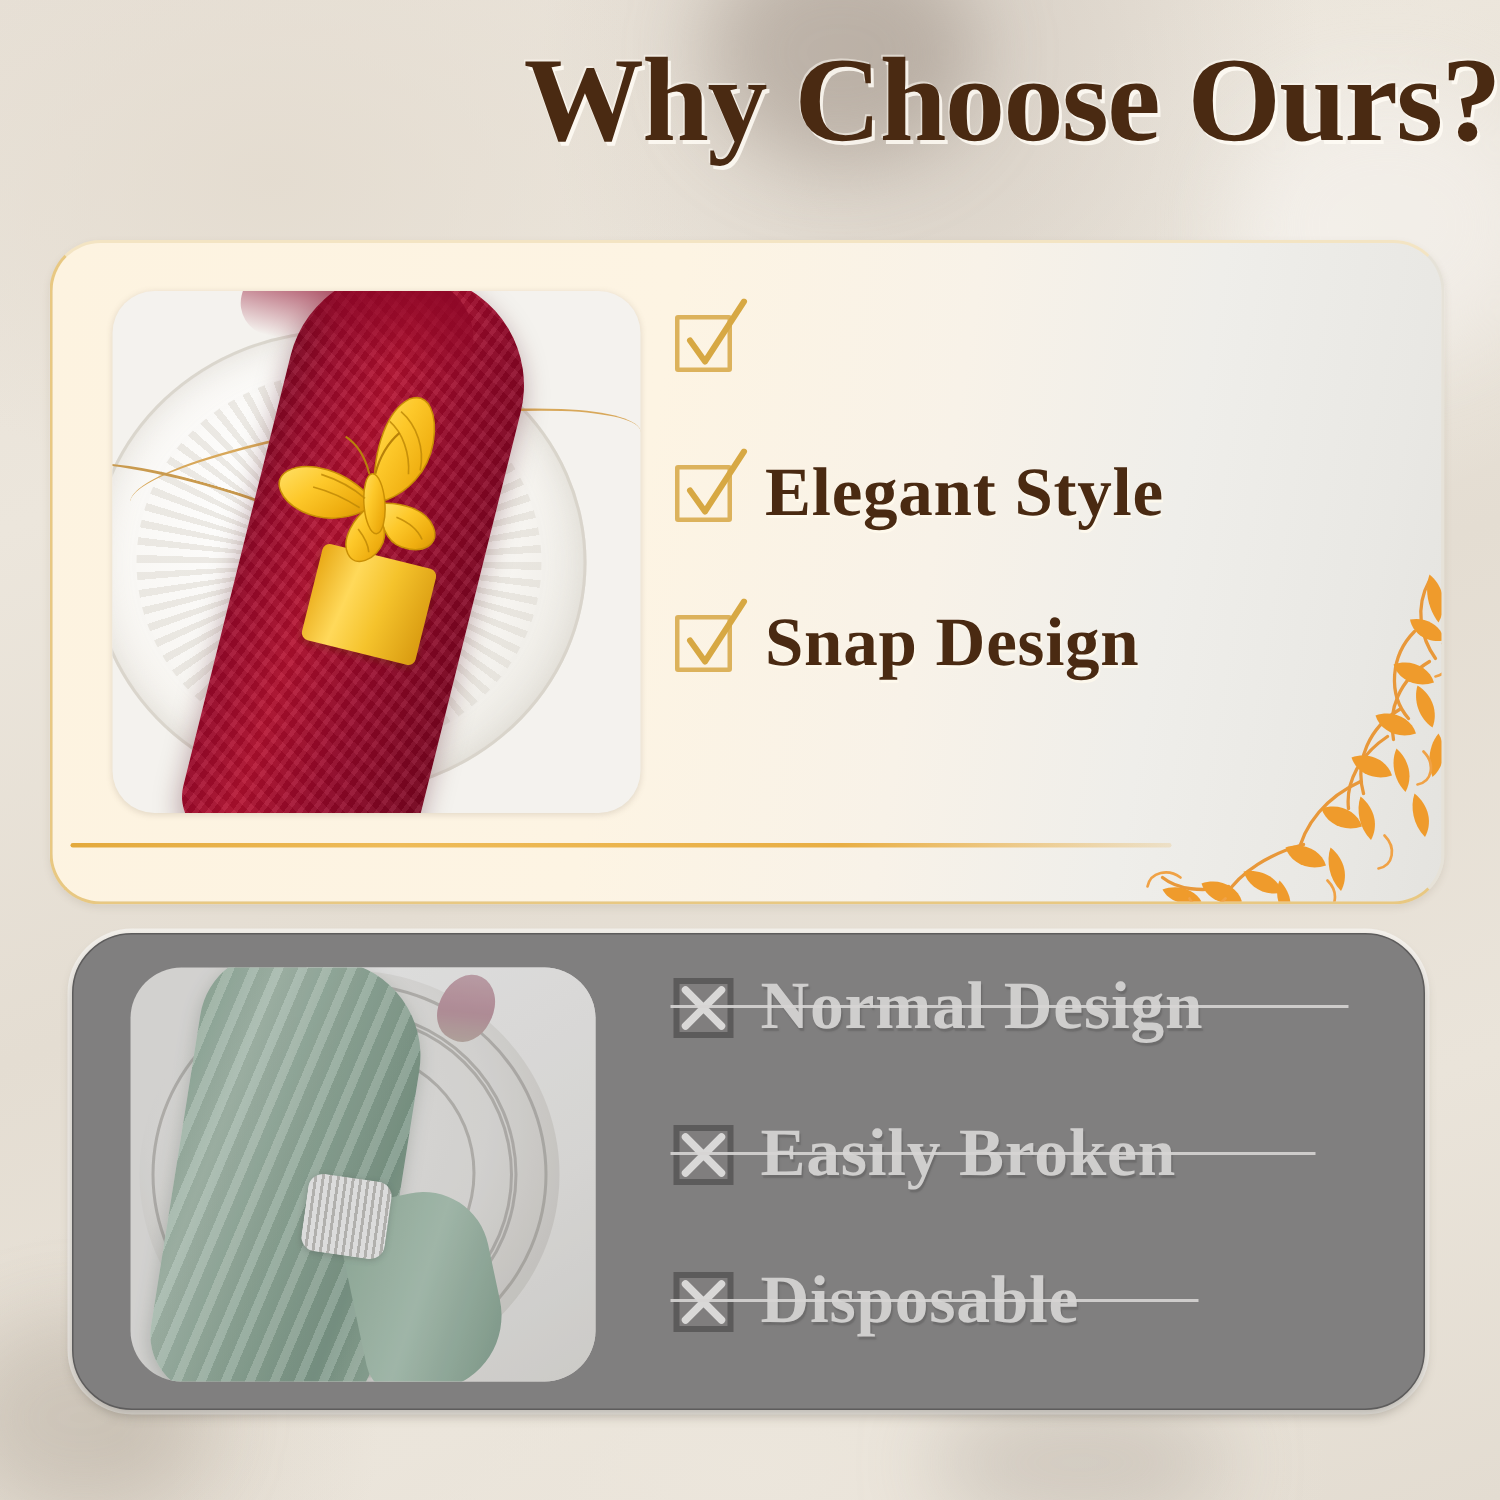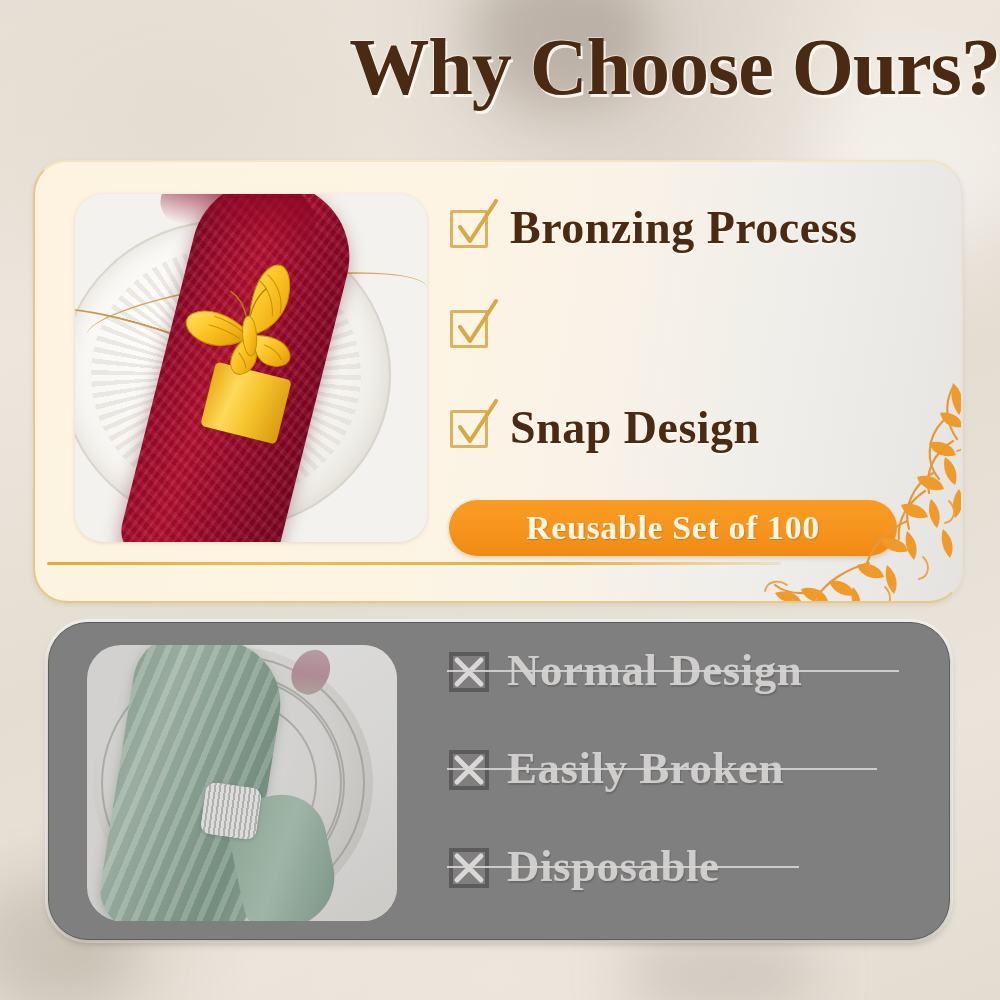--- a/index.html
+++ b/index.html
@@ -287,47 +287,44 @@
 
   <div class="pros-list">
 
     <div class="pros-row">
       <span class="chk">
         <span class="chk-box"></span>
         <svg class="chk-mark" viewBox="0 0 52 52">
           <path d="M12 28 L22 42 L48 2" fill="none" stroke="#d7a843" stroke-width="4" stroke-linecap="round" stroke-linejoin="round"></path>
         </svg>
       </span>
-      <span class="pros-text">Bronzing Process</span>
     </div>
 
     <div class="pros-row">
       <span class="chk">
         <span class="chk-box"></span>
         <svg class="chk-mark" viewBox="0 0 52 52">
           <path d="M12 28 L22 42 L48 2" fill="none" stroke="#d7a843" stroke-width="4" stroke-linecap="round" stroke-linejoin="round"></path>
         </svg>
       </span>
+      <span class="pros-text">Elegant Style</span>
     </div>
 
     <div class="pros-row">
       <span class="chk">
         <span class="chk-box"></span>
         <svg class="chk-mark" viewBox="0 0 52 52">
           <path d="M12 28 L22 42 L48 2" fill="none" stroke="#d7a843" stroke-width="4" stroke-linecap="round" stroke-linejoin="round"></path>
         </svg>
       </span>
       <span class="pros-text">Snap Design</span>
     </div>
 
   </div>
 
-  <div class="badge">
-    <span class="badge-text">Reusable Set of 100</span>
-  </div>
 
   <div class="pros-gold-line"></div>
 
   <svg class="flourish" viewBox="0 0 210 230">
     <g fill="none" stroke="#e8983a" stroke-width="2.2" stroke-linecap="round">
       <path d="M196 6 C186 24 190 44 200 58"></path>
       <path d="M186 40 C170 56 168 82 182 98"></path>
       <path d="M176 92 C156 104 146 126 152 148"></path>
       <path d="M150 140 C128 150 112 168 108 190"></path>
       <path d="M112 182 C90 188 70 200 60 216"></path>

